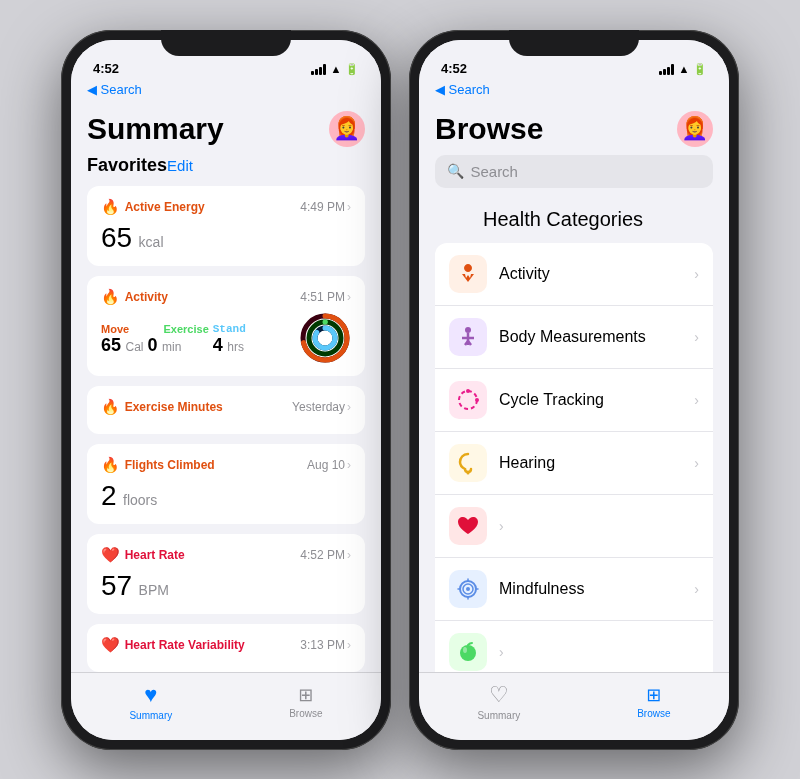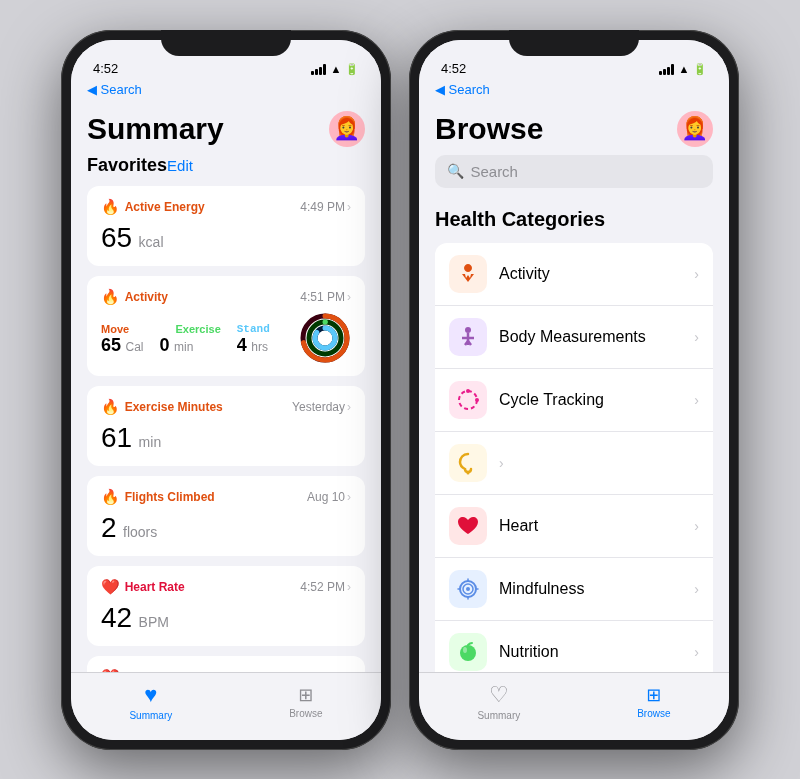--- a/index.html
+++ b/index.html
@@ -54,21 +54,21 @@
       display: flex;
       align-items: flex-end;
       justify-content: space-between;
       padding: 0 22px 4px;
       font-size: 12px;
       font-weight: 600;
       color: #000;
       background: #f2f2f7;
       flex-shrink: 0;
     }
-    .status-time { font-size: 13px; font-weight: 400; }
+    .status-time { font-size: 13px; font-weight: 700; }
     .status-icons { display: flex; gap: 4px; align-items: center; }
     .signal-bars { display: flex; gap: 1px; align-items: flex-end; height: 11px; }
     .signal-bar { width: 3px; background: #000; border-radius: 1px; }
     .wifi-icon { font-size: 11px; }
     .battery-icon { font-size: 11px; }
 
     
     .nav-back {
       padding: 2px 16px 6px;
       font-size: 13px;
@@ -150,21 +150,21 @@
     .card-title { font-size: 12px; font-weight: 600; color: #e05010; }
     .card-title-heart { color: #e0103a; }
     .card-time { font-size: 12px; color: #8e8e93; }
     .card-chevron { font-size: 12px; color: #c7c7cc; margin-left: 2px; }
     .card-value { font-size: 28px; font-weight: 300; color: #000; }
     .card-unit { font-size: 14px; color: #8e8e93; margin-left: 2px; margin-top: 12px; }
 
     
     .activity-metrics {
       display: flex;
-      gap: 16px;
+      gap: 4px;
       margin-top: 4px;
     }
     .metric-item {}
     .metric-label { font-size: 11px; font-weight: 600; }
     .metric-label-move { color: #e05010; }
     .metric-label-exercise { color: #4cd964; padding-left: 16px; }
     .metric-label-stand { color: #5ac8fa; font-family: Liberation Mono, monospace; }
     .metric-value { font-size: 18px; font-weight: 600; color: #000; }
     .metric-unit { font-size: 12px; color: #8e8e93; }
 
@@ -204,23 +204,24 @@
       display: flex;
       align-items: center;
       gap: 6px;
       margin-bottom: 20px;
     }
     .search-icon-text { color: #8e8e93; font-size: 14px; }
     .search-placeholder { color: #8e8e93; font-size: 15px; }
 
     .categories-title {
       font-size: 20px;
-      font-weight: 700;
+      font-weight: 400;
       color: #000;
       margin-bottom: 4px;
+      margin-left: 48px;
     }
 
     .category-list {
       background: #fff;
       border-radius: 12px;
       overflow: hidden;
     }
     .category-item {
       display: flex;
       align-items: center;
@@ -350,24 +351,20 @@
           <div class="card-header">
             <div class="card-title-row">
               <span class="card-icon">🔥</span>
               <span class="card-title">Exercise Minutes</span>
             </div>
             <div style="display:flex;align-items:center">
               <span class="card-time">Yesterday</span>
               <span class="card-chevron"> ›</span>
             </div>
           </div>
-          <div>
-            <span class="card-value">61</span>
-            <span class="card-unit"> min</span>
-          </div>
         </div>
 
         <div class="health-card">
           <div class="card-header">
             <div class="card-title-row">
               <span class="card-icon">🔥</span>
               <span class="card-title">Flights Climbed</span>
             </div>
             <div style="display:flex;align-items:center">
               <span class="card-time">Aug 10</span>
@@ -385,21 +382,21 @@
             <div class="card-title-row">
               <span class="card-icon">❤️</span>
               <span class="card-title card-title-heart">Heart Rate</span>
             </div>
             <div style="display:flex;align-items:center">
               <span class="card-time">4:52 PM</span>
               <span class="card-chevron"> ›</span>
             </div>
           </div>
           <div>
-            <span class="card-value">42</span>
+            <span class="card-value">57</span>
             <span class="card-unit"> BPM</span>
           </div>
         </div>
 
         <div class="health-card">
           <div class="card-header">
             <div class="card-title-row">
               <span class="card-icon">❤️</span>
               <span class="card-title card-title-heart">Heart Rate Variability</span>
             </div>
@@ -502,30 +499,30 @@
             <span class="category-chevron">›</span>
           </div>
 
           <div class="category-item">
             <div class="category-icon-wrap" style="background:#fff8e6">
               <svg width="28" height="28" viewBox="0 0 28 28">
                 <path d="M14 5 C9 5 6 9 6 13 C6 17 9 19 11 20 C11 22 12 23 14 23 C16 23 17 22 17 20" fill="none" stroke="#e6a817" stroke-width="2.5" stroke-linecap="round"></path>
                 <circle cx="14" cy="24" r="1.5" fill="#e6a817"></circle>
               </svg>
             </div>
+            <span class="category-name">Hearing</span>
             <span class="category-chevron">›</span>
           </div>
 
           <div class="category-item">
             <div class="category-icon-wrap" style="background:#ffe6e6">
               <svg width="28" height="28" viewBox="0 0 28 28">
                 <path d="M14 22 C14 22 4 16 4 10 C4 7 6 5 9 5 C11 5 13 6.5 14 8 C15 6.5 17 5 19 5 C22 5 24 7 24 10 C24 16 14 22 14 22Z" fill="#e0103a"></path>
               </svg>
             </div>
-            <span class="category-name">Heart</span>
             <span class="category-chevron">›</span>
           </div>
 
           <div class="category-item">
             <div class="category-icon-wrap" style="background:#e6f0ff">
               <svg width="28" height="28" viewBox="0 0 28 28">
                 <circle cx="14" cy="14" r="8" fill="none" stroke="#5b8de6" stroke-width="2"></circle>
                 <circle cx="14" cy="14" r="5" fill="none" stroke="#5b8de6" stroke-width="1.5"></circle>
                 <circle cx="14" cy="14" r="2" fill="#5b8de6"></circle>
                 <line x1="14" y1="6" x2="14" y2="4" stroke="#5b8de6" stroke-width="1.5" stroke-linecap="round"></line>
@@ -539,21 +536,20 @@
           </div>
 
           <div class="category-item">
             <div class="category-icon-wrap" style="background:#e6ffe6">
               <svg width="28" height="28" viewBox="0 0 28 28">
                 <circle cx="14" cy="15" r="8" fill="#4cd964"></circle>
                 <path d="M14 7 C14 7 16 5 18 5" stroke="#4cd964" stroke-width="2" stroke-linecap="round"></path>
                 <ellipse cx="11" cy="12" rx="2" ry="3" fill="#fff" opacity="0.4"></ellipse>
               </svg>
             </div>
-            <span class="category-name">Nutrition</span>
             <span class="category-chevron">›</span>
           </div>
 
         </div>
 
       </div>
     </div>
 
     <div class="tab-bar">
       <div class="tab-item tab-inactive">

